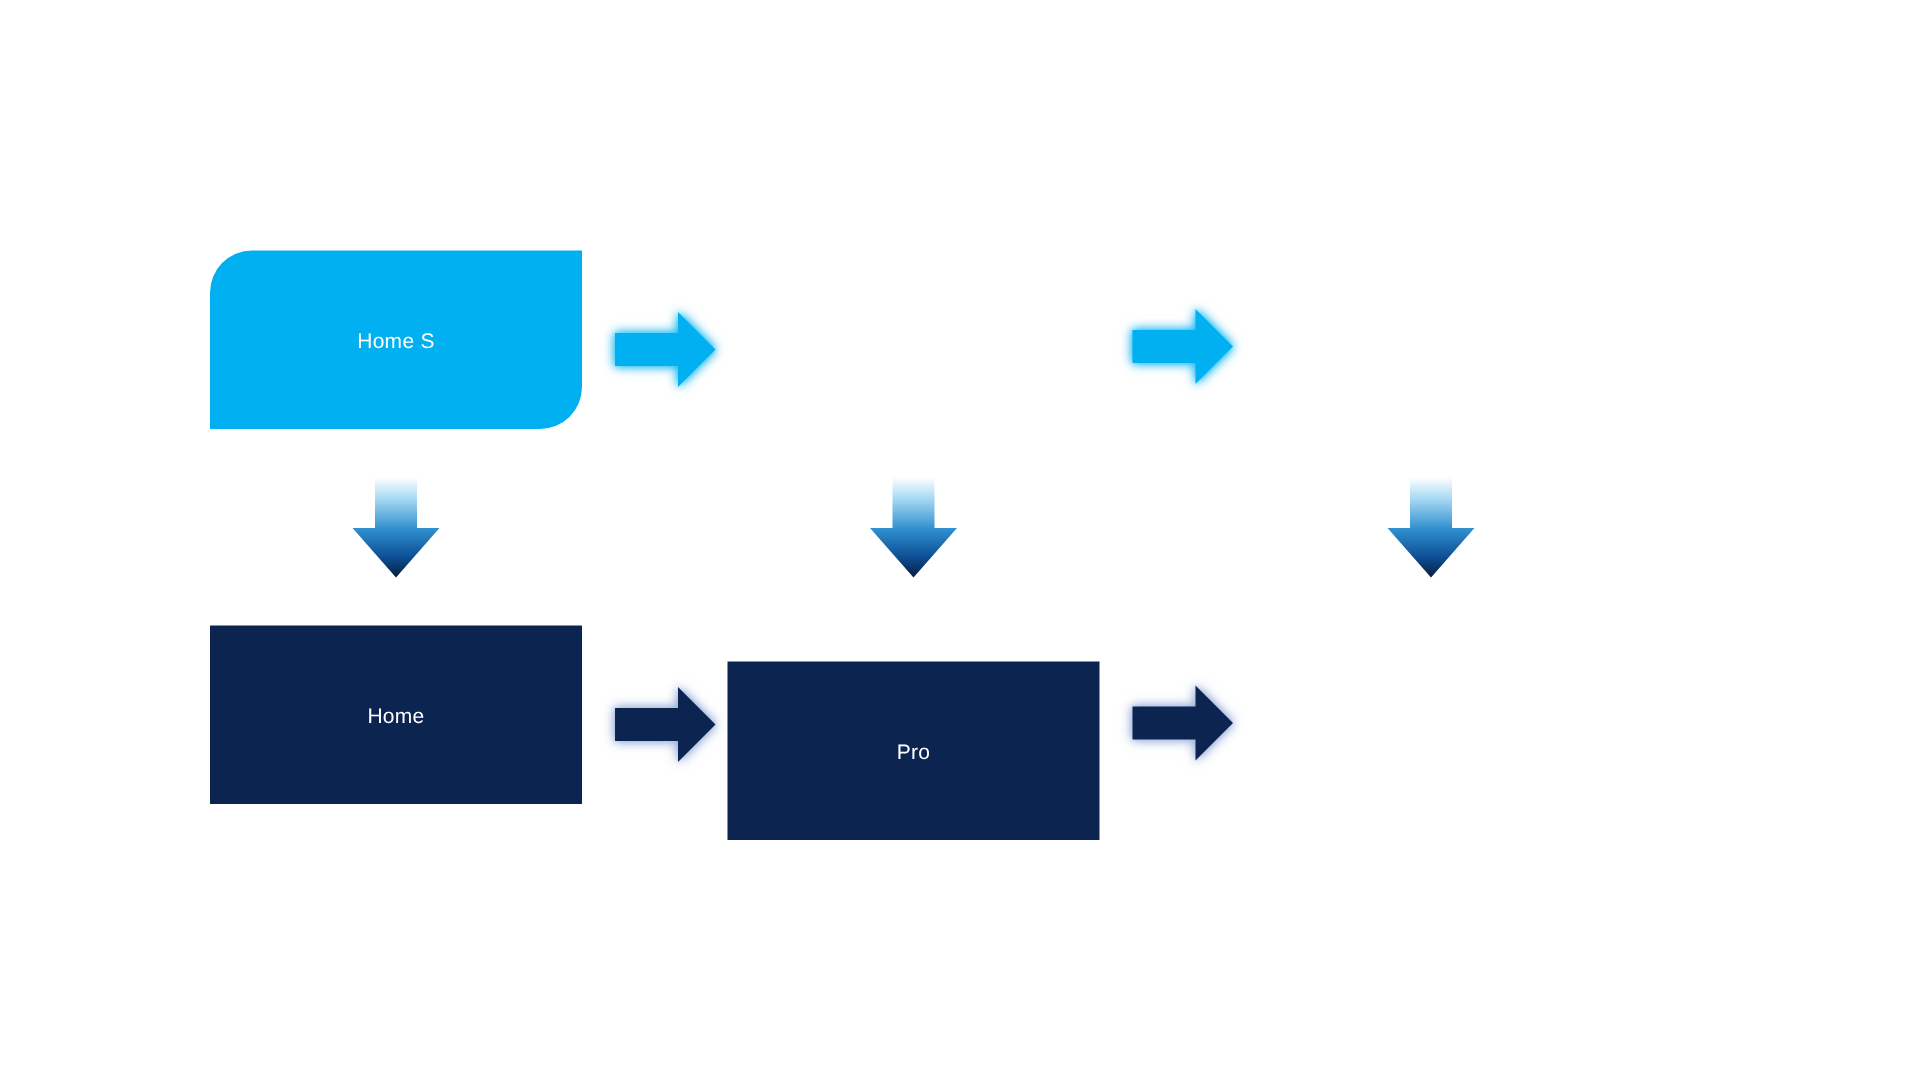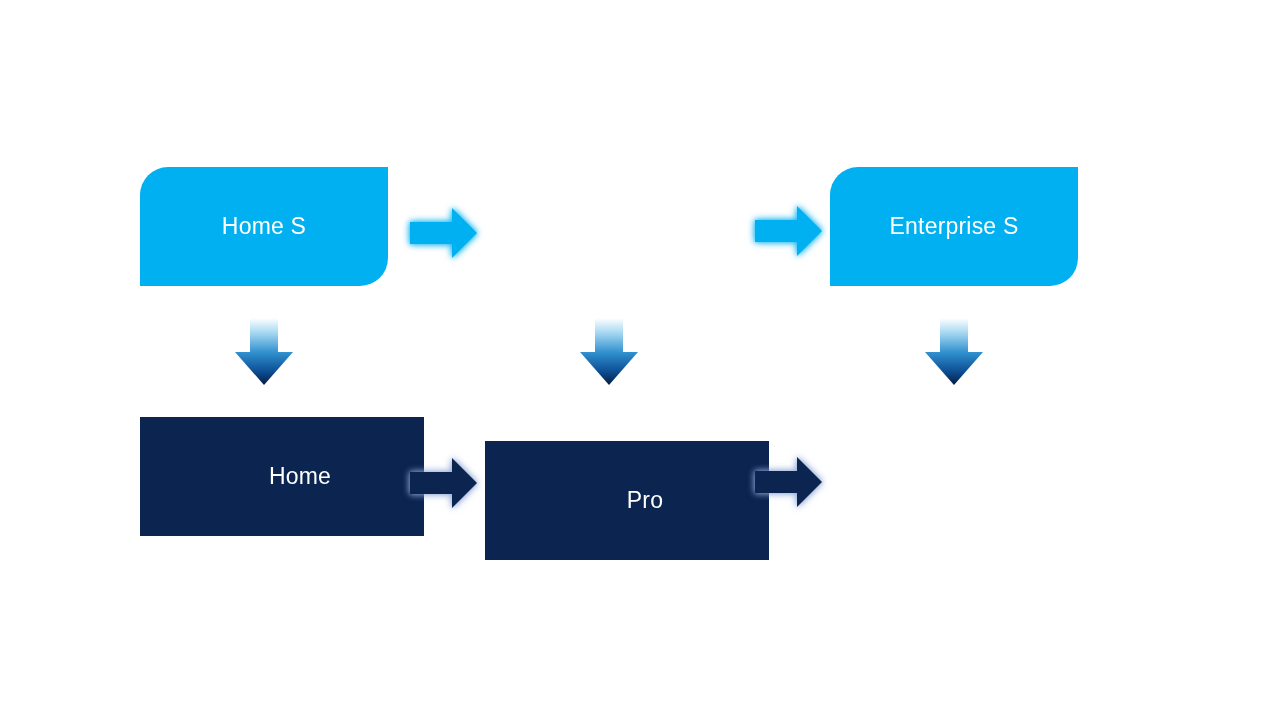--- a/index.html
+++ b/index.html
@@ -10,30 +10,29 @@
   }
   html,body{margin:0;padding:0;}
   body{background:#888;font-family:"Liberation Sans","DejaVu Sans",sans-serif;}
   .stage{
     position:relative;width:1280px;height:720px;margin:0 auto;
     background:var(--canvas_bg);overflow:hidden;
   }
   .tier-box{
     position:absolute;width:248px;height:119px;
     display:flex;align-items:center;justify-content:center;
-    color:var(--text_light);font-size:23px;letter-spacing:.2px;
+    color:var(--text_light);font-size:14px;letter-spacing:.2px;
   }
   .tier-box.light{
     background:var(--accent_light);
     border-radius:28px 0 28px 0;
   }
   .tier-box.dark{
     background:var(--dark_navy);
     border-radius:0;
-    padding-left:36px;
   }
   .box-label{white-space:nowrap;}
   .arrow{position:absolute;overflow:visible;}
   .arrow-right-light{
     fill:var(--accent_light);
     filter:drop-shadow(0 0 3.5px rgba(0,176,240,.85)) drop-shadow(0 0 2px rgba(0,176,240,.55));
   }
   .arrow-right-dark{
     fill:var(--dark_navy);
     filter:drop-shadow(0 0 3.5px rgba(141,164,213,.9)) drop-shadow(0 0 2px rgba(141,164,213,.55));
@@ -59,23 +58,20 @@
         <stop class="g2" offset="0.52"></stop>
         <stop class="g3" offset="0.8"></stop>
         <stop class="g4" offset="1"></stop>
       </linearGradient>
     </defs>
   </svg>
 
   <div class="tier-box light" style="left:140px;top:167px;">
     <span class="box-label">Home S</span>
   </div>
-  <div class="tier-box light" style="left:830px;top:167px;">
-    <span class="box-label">Enterprise S</span>
-  </div>
 
   <svg class="arrow" style="left:410px;top:208px;" width="67" height="50" viewBox="0 0 67 50">
     <polygon class="arrow-right-light" points="0,14 42,14 42,0 67,25 42,50 42,36 0,36"></polygon>
   </svg>
   <svg class="arrow" style="left:755px;top:206px;" width="67" height="50" viewBox="0 0 67 50">
     <polygon class="arrow-right-light" points="0,14 42,14 42,0 67,25 42,50 42,36 0,36"></polygon>
   </svg>
 
   <svg class="arrow" style="left:235px;top:318px;" width="58" height="67" viewBox="0 0 58 67">
     <polygon class="arrow-down-fill" points="15,0 43,0 43,34 58,34 29,67 0,34 15,34"></polygon>

